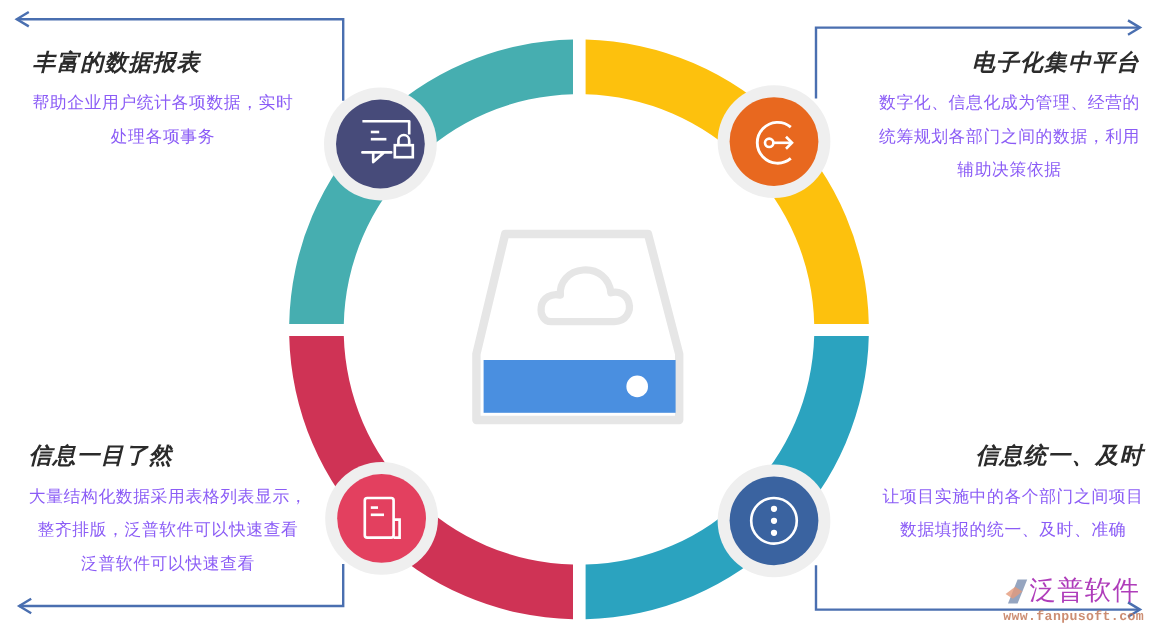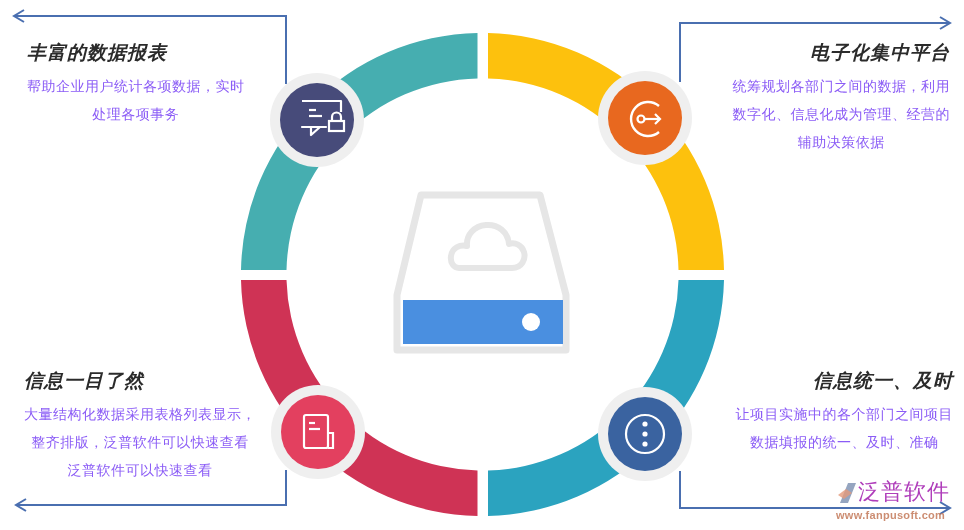--- a/index.html
+++ b/index.html
@@ -27,21 +27,21 @@
   #blk-br { right: 11px; top: 368px; }
   .logo {
     position: absolute; left: 836px; top: 477px; width: 124px; height: 48px;
   }
   .logo .logo-name {
     position: absolute; left: 22px; top: 0; font-size: 22px; color: #a21caf;
     letter-spacing: 1px; opacity: 0.85;
   }
   .logo .logo-url {
     position: absolute; left: 0; top: 32px; font-size: 11px; color: #c47a5a;
-    font-family: Liberation Sans, sans-serif; letter-spacing: 0.3px;
+    font-family: Liberation Mono, monospace; letter-spacing: 0.3px;
     font-weight: bold; opacity: 0.85;
   }
   .logo .logo-mark { position: absolute; left: 0; top: 4px; }
 </style>
 </head>
 <body>
 
 <svg class="layer" width="964" height="530" viewBox="0 0 964 530">
 
   <g>
@@ -113,22 +113,22 @@
   <div class="title">丰富的数据报表</div>
   <div class="desc">
     <p>帮助企业用户统计各项数据，实时</p>
     <p>处理各项事务</p>
   </div>
 </div>
 
 <div class="block right" id="blk-tr">
   <div class="title">电子化集中平台</div>
   <div class="desc">
+    <p>数字化、信息化成为管理、经营的</p>
     <p>统筹规划各部门之间的数据，利用</p>
-    <p>数字化、信息化成为管理、经营的</p>
     <p>辅助决策依据</p>
   </div>
 </div>
 
 <div class="block" id="blk-bl">
   <div class="title">信息一目了然</div>
   <div class="desc">
     <p>大量结构化数据采用表格列表显示，</p>
     <p>整齐排版，泛普软件可以快速查看</p>
     <p>泛普软件可以快速查看</p>

